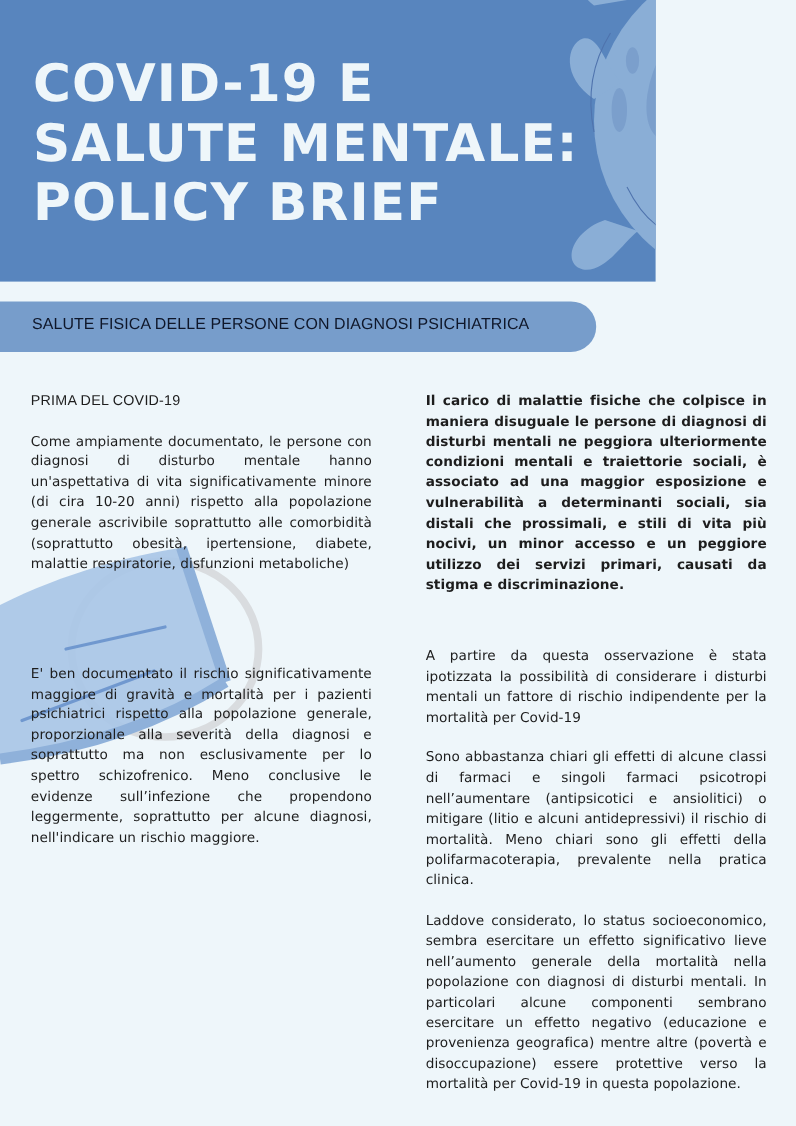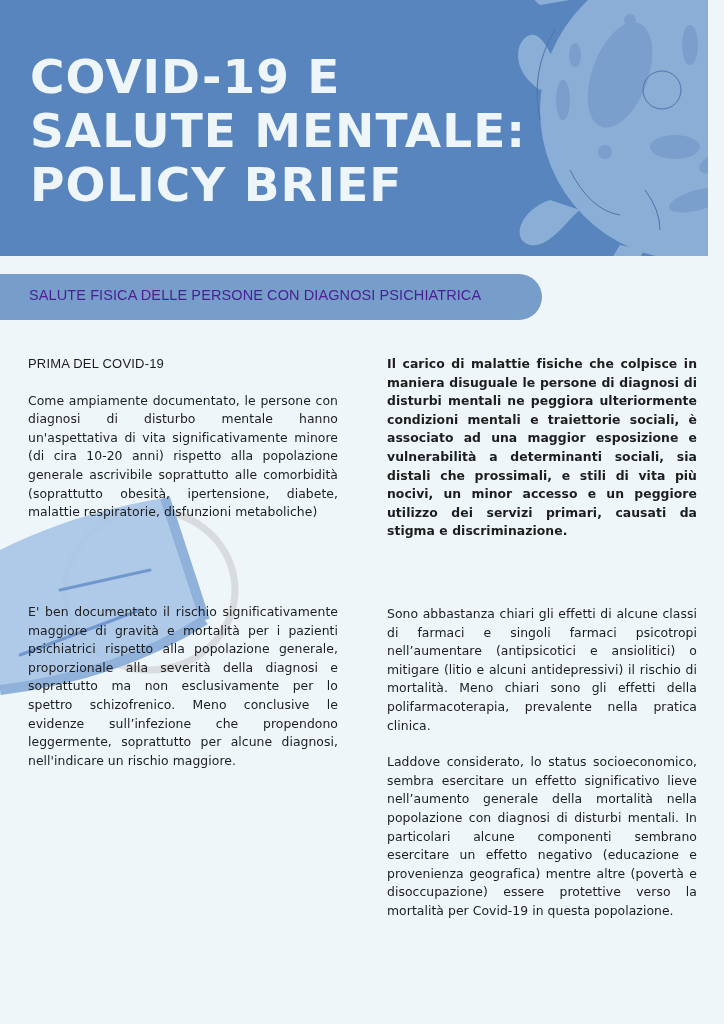--- a/index.html
+++ b/index.html
@@ -4,38 +4,38 @@
   <style>
     html, body { margin: 0; padding: 0; }
     body {
       width: 724px; height: 1024px; overflow: hidden;
       background: #eef6fa;
       font-family: "DejaVu Sans", sans-serif;
       position: relative;
       color: #1d1d1d;
     }
     .header {
-      position: absolute; left: 0; top: 0; width: 708px; height: 256px;
+      position: absolute; left: 0; top: 0; width: 596px; height: 256px;
       background: #5885be; overflow: hidden;
     }
     .virus { position: absolute; left: 470px; top: -40px; }
     .title {
       position: absolute; left: 30px; top: 50px; margin: 0;
       font-family: "DejaVu Sans", sans-serif; font-weight: bold;
       font-size: 47px; line-height: 54px; color: #eef6fa;
       letter-spacing: 1px; white-space: pre-line;
     }
     .section-bar {
       position: absolute; left: 0; top: 274px; width: 542px; height: 46px;
       background: #779dcb; border-radius: 0 23px 23px 0;
     }
     .section-bar span {
       position: absolute; left: 29px; top: 13px;
       font-family: "Liberation Sans", sans-serif; font-size: 14.5px;
-      color: #4c1d95; letter-spacing: 0.1px;
+      color: #0f172a; letter-spacing: 0.1px;
     }
     .mask { position: absolute; left: 0; top: 480px; }
     .col {
       position: absolute; width: 310px;
       font-size: 12.4px; line-height: 18.6px; text-align: justify;
       letter-spacing: 0.05px;
     }
     .col.left { left: 28px; }
     .col.right { left: 387px; width: 310px; }
     .heading {
@@ -101,15 +101,16 @@
 
 <div class="col left" style="top:585px;">
   <p class="para" style="margin-top:18px;">E' ben documentato il rischio significativamente maggiore di gravità e mortalità per i pazienti psichiatrici rispetto alla popolazione generale, proporzionale alla severità della diagnosi e soprattutto ma non esclusivamente per lo spettro schizofrenico. Meno conclusive le evidenze sull’infezione che propendono leggermente, soprattutto per alcune diagnosi, nell'indicare un rischio maggiore.</p>
 </div>
 
 <div class="col right" style="top:355px;font-weight:bold;">
   <p class="para">Il carico di malattie fisiche che colpisce in maniera disuguale le persone di diagnosi di disturbi mentali ne peggiora ulteriormente condizioni mentali e traiettorie sociali, è associato ad una maggior esposizione e vulnerabilità a determinanti sociali, sia distali che prossimali,  e stili di vita più nocivi, un minor accesso e un peggiore utilizzo dei servizi primari, causati da stigma e discriminazione.</p>
 </div>
 
 <div class="col right" style="top:587px;">
+  <p class="para">A partire da questa osservazione è stata ipotizzata la possibilità di considerare i disturbi mentali un fattore di rischio indipendente per la mortalità per Covid-19</p>
   <p class="para" style="margin-top:18px;">Sono abbastanza chiari gli effetti di alcune classi di farmaci e singoli farmaci  psicotropi nell’aumentare (antipsicotici e ansiolitici) o mitigare (litio e alcuni antidepressivi) il rischio di mortalità. Meno chiari sono gli effetti della polifarmacoterapia, prevalente nella pratica clinica.</p>
   <p class="para" style="margin-top:18px;">Laddove considerato, lo status socioeconomico, sembra esercitare un effetto significativo lieve nell’aumento generale della mortalità nella popolazione con diagnosi di disturbi mentali. In particolari alcune componenti sembrano esercitare un effetto negativo (educazione e provenienza geografica) mentre altre (povertà e disoccupazione) essere protettive verso la mortalità per Covid-19 in questa popolazione.</p>
 </div>
 
 </body></html>

